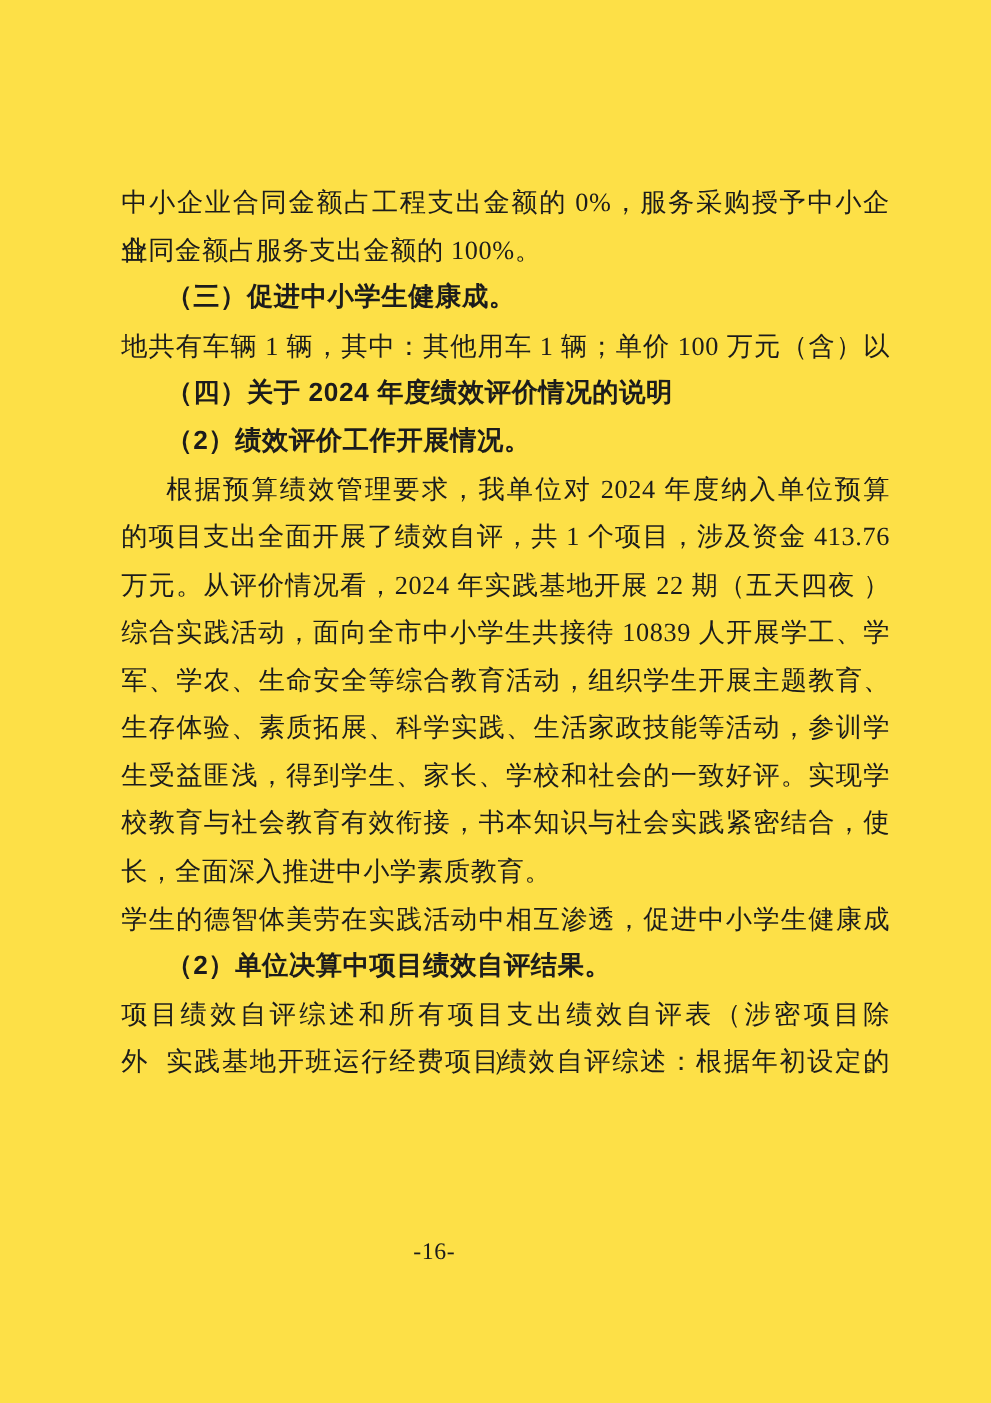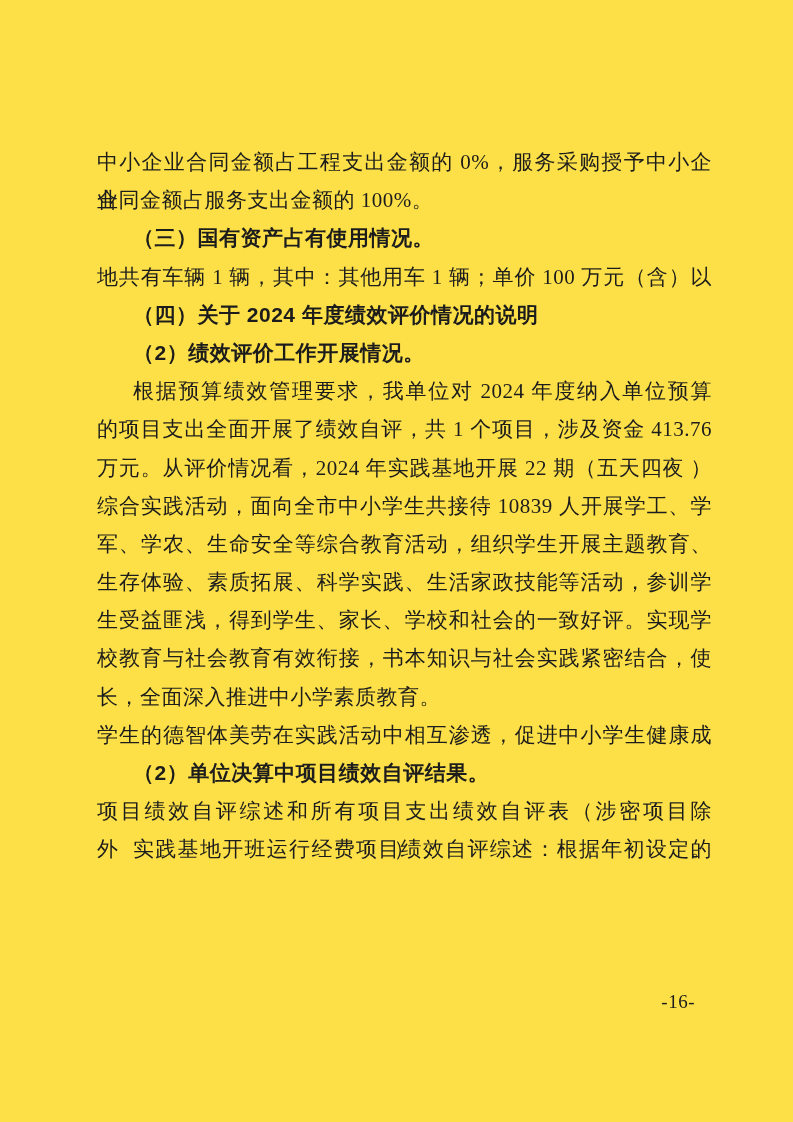--- a/index.html
+++ b/index.html
@@ -40,33 +40,33 @@
   }
   .line.heading {
     font-family: "Liberation Sans", "DejaVu Sans", sans-serif;
     font-weight: bold;
   }
   .page-number {
     position: absolute;
     top: 991px;
     left: 0;
     width: 695px;
-    text-align: right;
+    text-align: center;
     font-size: 19px;
     letter-spacing: 0.5px;
   }
 </style>
 </head>
 <body>
 
 <div class="page">
   <div class="doc-body" id="doc-body">
       <div class="line body justify">中小企业合同金额占工程支出金额的 0%，服务采购授予中小企业</div>
       <div class="line body">合同金额占服务支出金额的 100%。</div>
-      <div class="line heading indent">（三）国有资产占有使用情况。</div>
+      <div class="line heading indent">（三）促进中小学生健康成。</div>
       <div class="line body justify">地共有车辆 1 辆，其中：其他用车 1 辆；单价 100 万元（含）以</div>
       <div class="line heading indent">（四）关于 2024 年度绩效评价情况的说明</div>
       <div class="line heading indent">（2）绩效评价工作开展情况。</div>
       <div class="line body indent justify">根据预算绩效管理要求，我单位对 2024 年度纳入单位预算</div>
       <div class="line body justify">的项目支出全面开展了绩效自评，共 1 个项目，涉及资金 413.76</div>
       <div class="line body justify">万元。从评价情况看，2024 年实践基地开展 22 期（五天四夜 ）</div>
       <div class="line body justify">综合实践活动，面向全市中小学生共接待 10839 人开展学工、学</div>
       <div class="line body justify">军、学农、生命安全等综合教育活动，组织学生开展主题教育、</div>
       <div class="line body justify">生存体验、素质拓展、科学实践、生活家政技能等活动，参训学</div>
       <div class="line body justify">生受益匪浅，得到学生、家长、学校和社会的一致好评。实现学</div>

